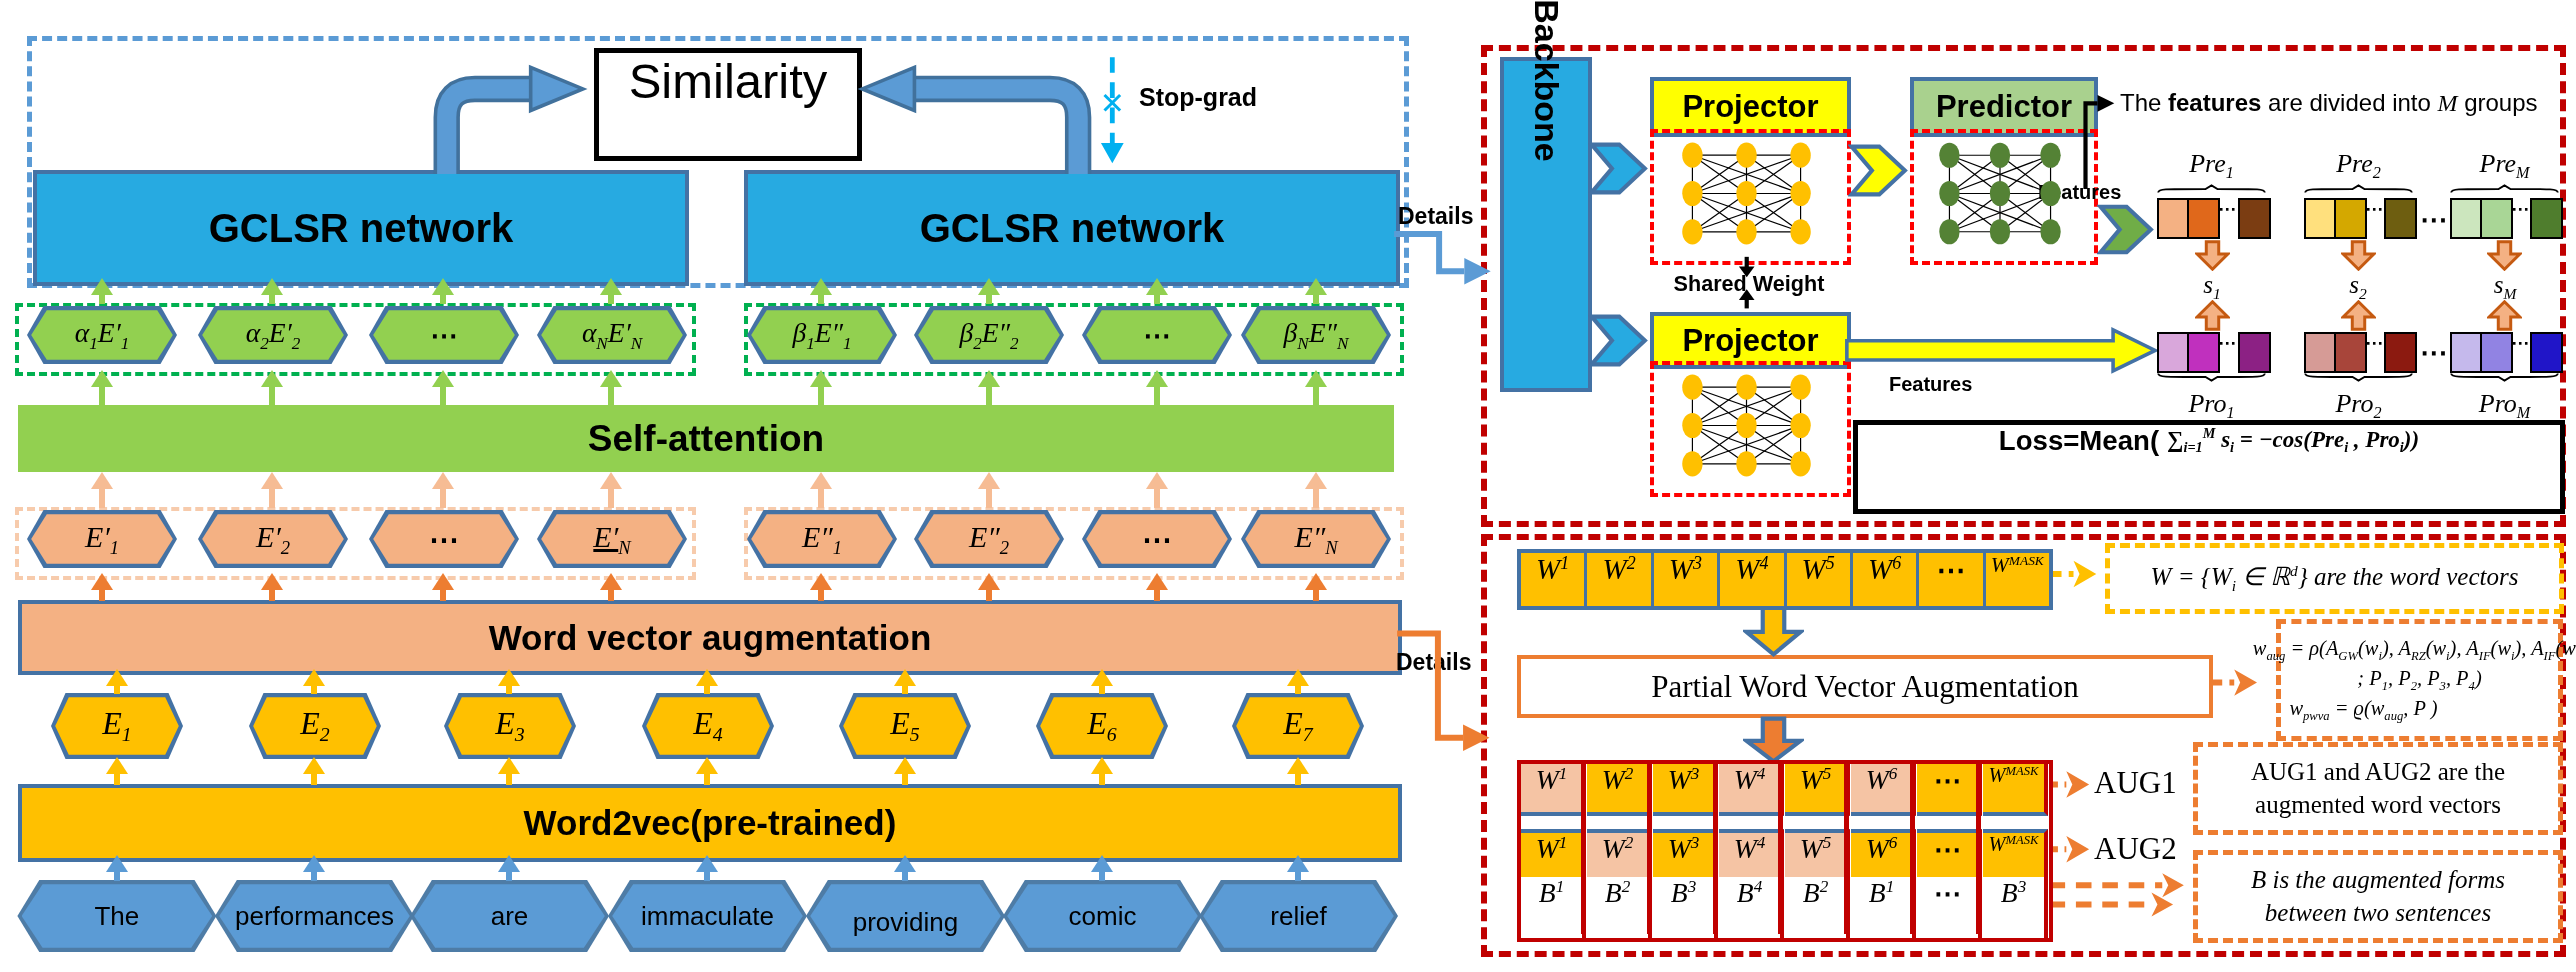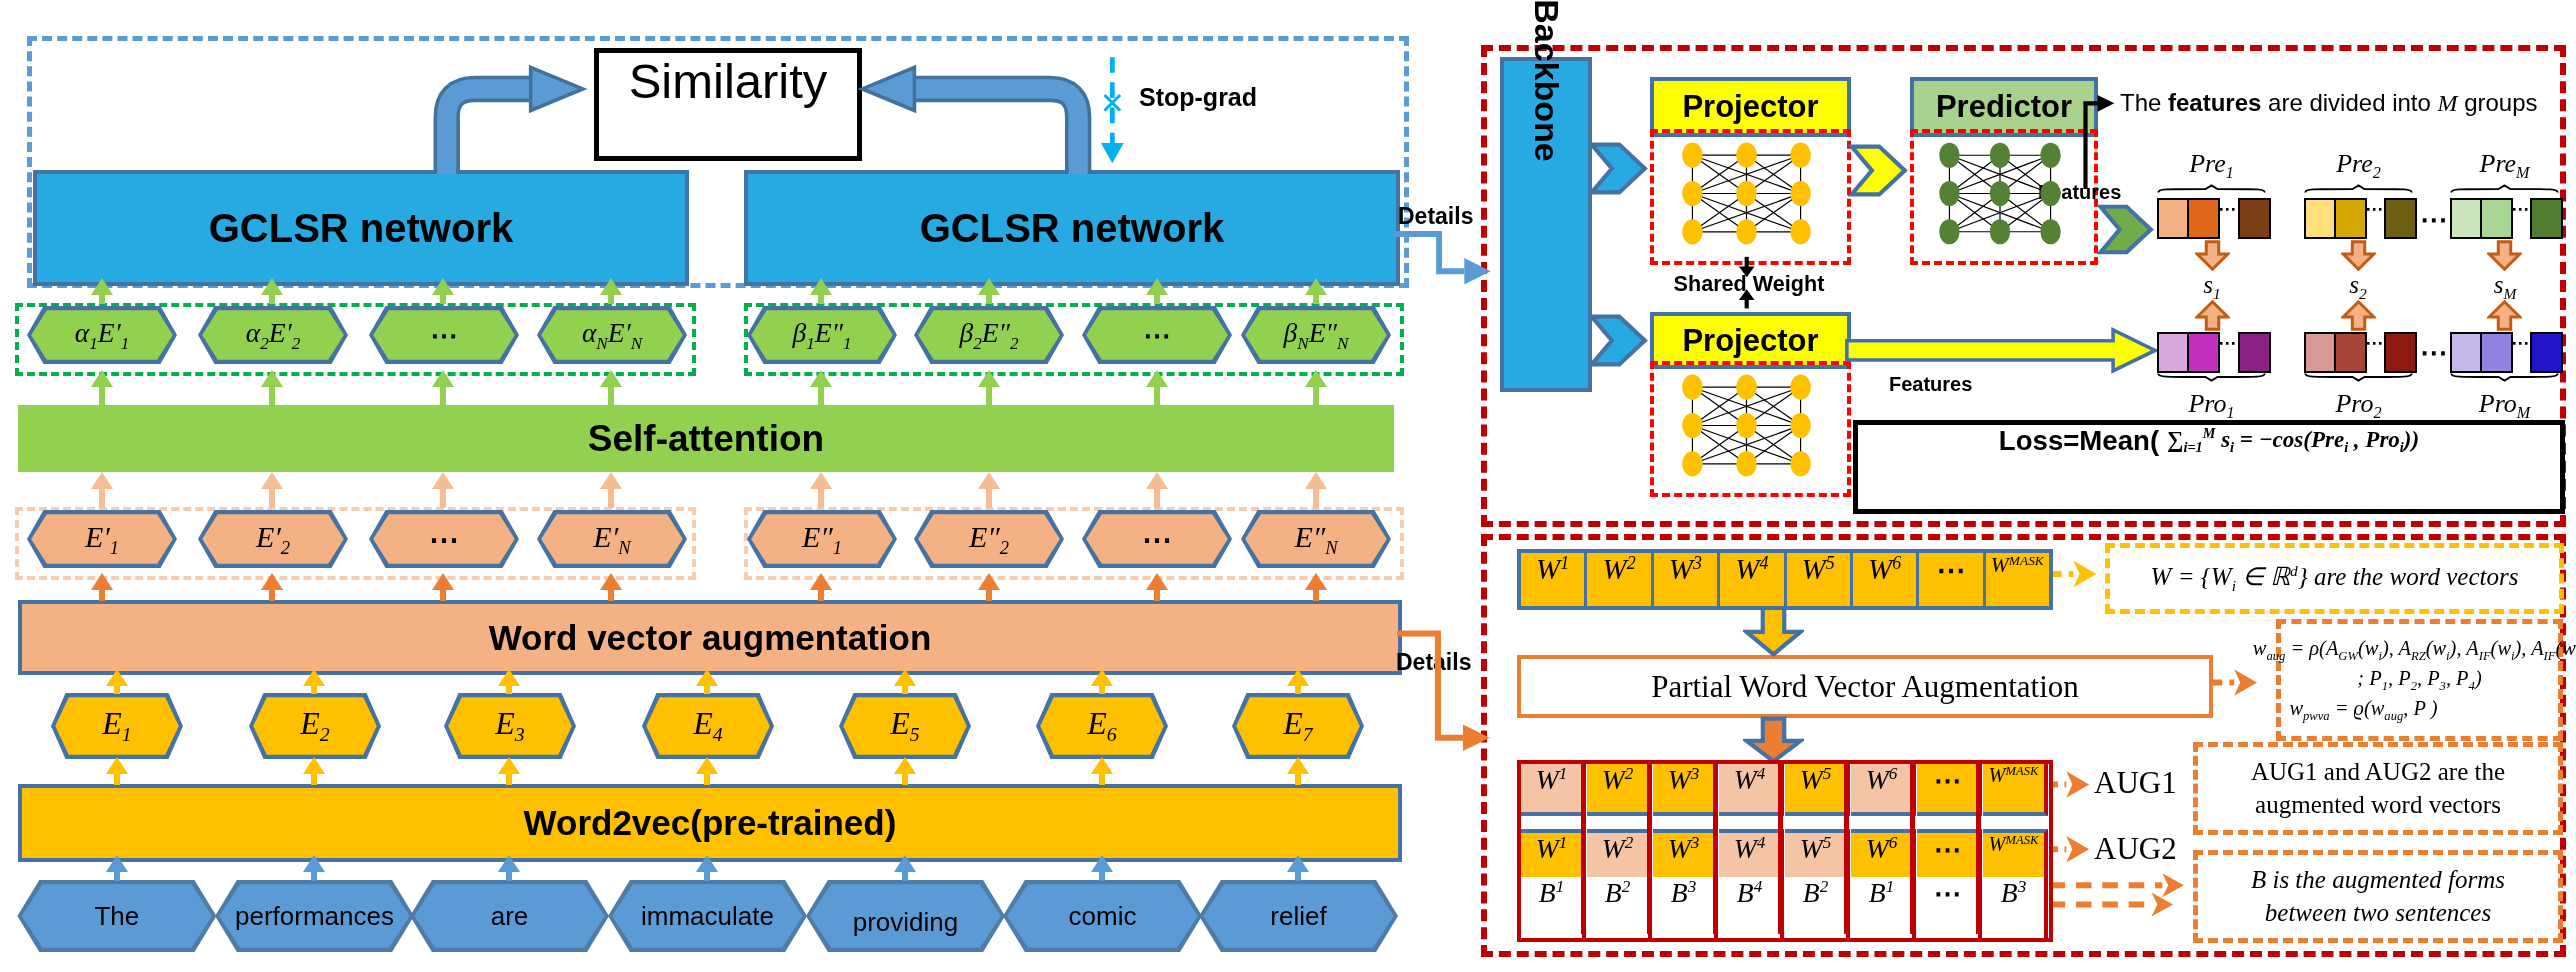--- a/index.html
+++ b/index.html
@@ -280,21 +280,21 @@
       </div>
     </div>
     <div class="hex" style="left: 369px; top: 510px; width: 150px; height: 58px;">
       <div class="hex-o" style="background: rgb(68, 114, 164);"></div>
       <div class="hex-i" style="background: rgb(244, 177, 131);">
         <span class="math" style="font-size: 30px; font-style: normal; font-weight: bold;">⋯</span>
       </div>
     </div>
     <div class="hex" style="left: 537px; top: 510px; width: 150px; height: 58px;">
       <div class="hex-o" style="background: rgb(68, 114, 164);"></div>
-      <div class="hex-i" style="background: rgb(244, 177, 131);">
+      <div class="hex-i" style="background: rgb(244, 177, 131); text-decoration: underline;">
         <span class="math" style="font-size: 30px;">E′<sub>N</sub></span>
       </div>
     </div>
     <div class="hex" style="left: 747px; top: 510px; width: 150px; height: 58px;">
       <div class="hex-o" style="background: rgb(68, 114, 164);"></div>
       <div class="hex-i" style="background: rgb(244, 177, 131);">
         <span class="math" style="font-size: 30px;">E″<sub>1</sub></span>
       </div>
     </div>
     <div class="hex" style="left: 914px; top: 510px; width: 150px; height: 58px;">

